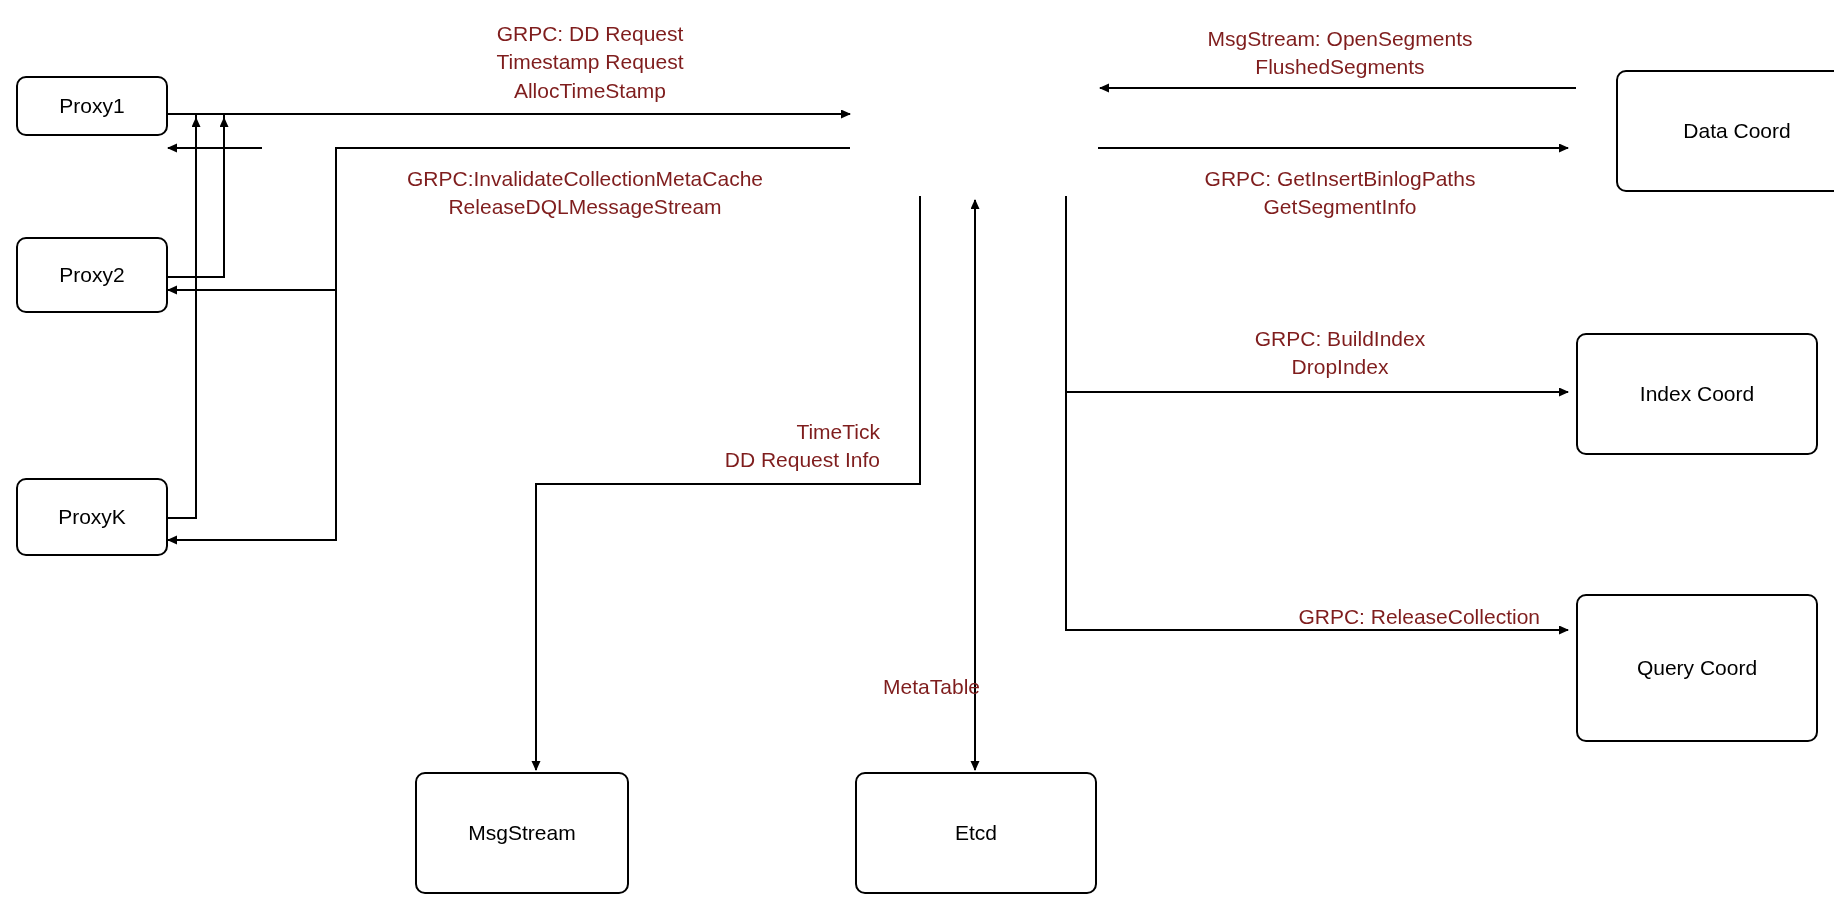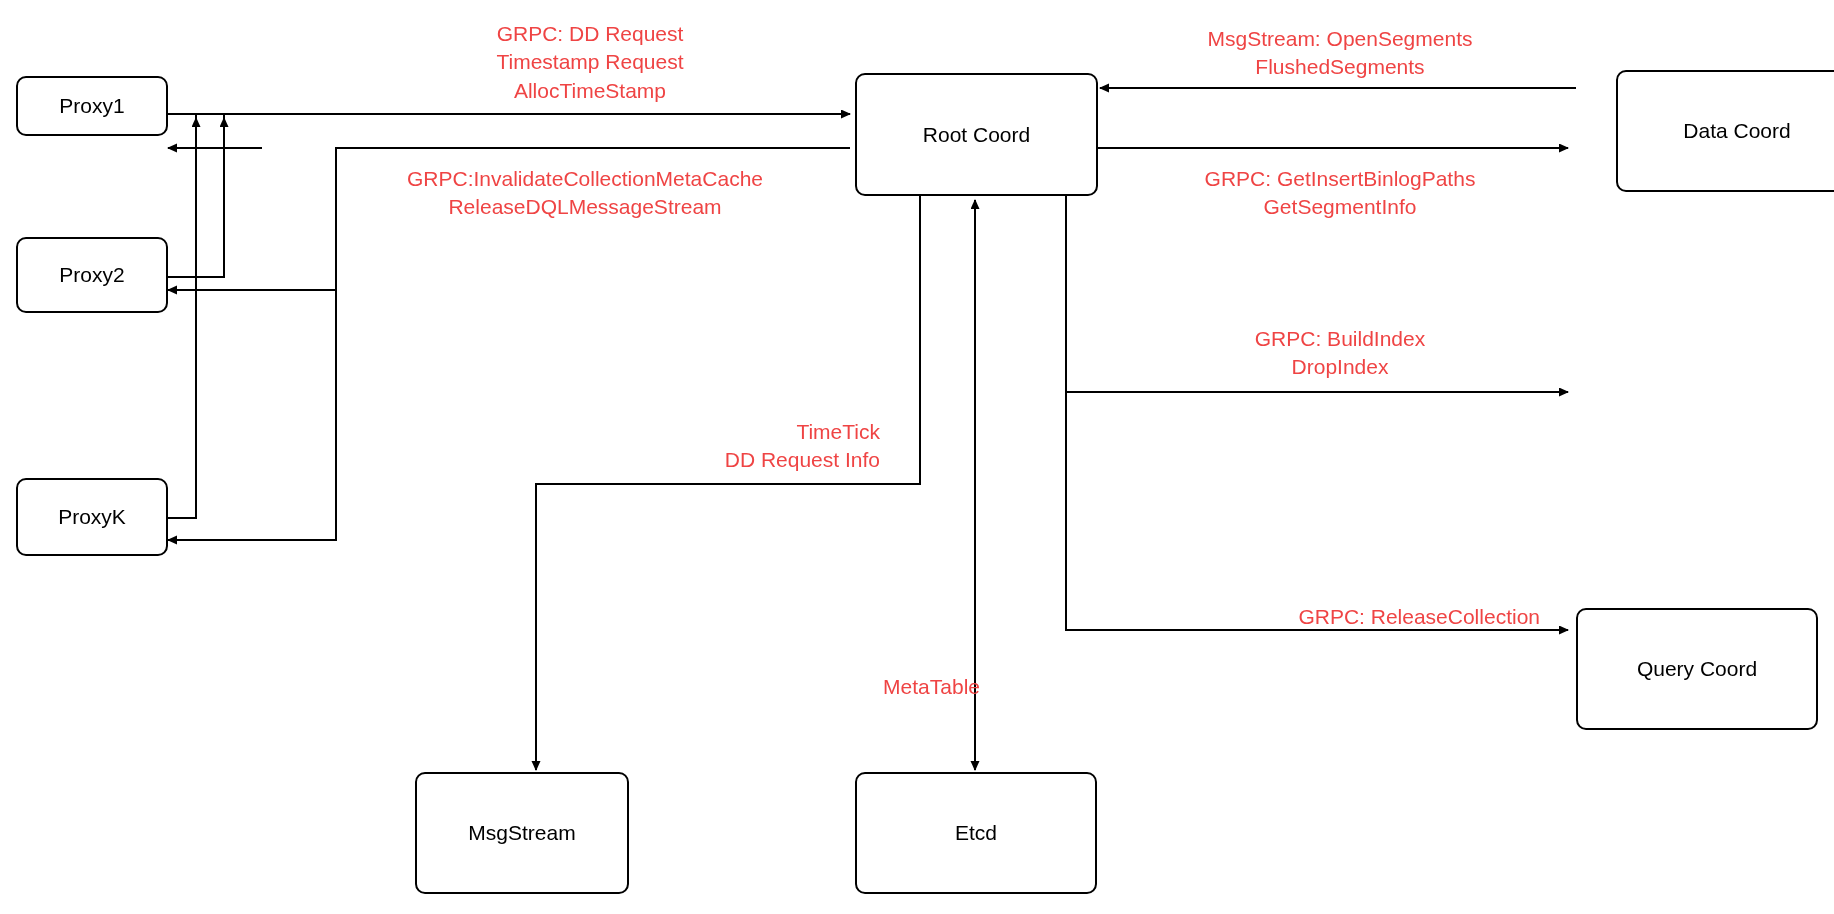--- a/index.html
+++ b/index.html
@@ -25,21 +25,21 @@
     align-items: center;
     justify-content: center;
     font-size: 21px;
     color: #000000;
     text-align: center;
     z-index: 3;
   }
   .edge-label {
     position: absolute;
     font-size: 21px;
-    color: #ef4444;
+    color: #7f1d1d;
     text-align: center;
     white-space: pre;
     line-height: 1.35;
     z-index: 4;
     background: transparent;
   }
   svg.wires {
     position: absolute;
     left: 0;
     top: 0;
@@ -116,30 +116,30 @@
   </div>
 
   <div class="node" style="left:16px; top:237px; width:152px; height:76px;">
     <span>Proxy2</span>
   </div>
 
   <div class="node" style="left:16px; top:478px; width:152px; height:78px;">
     <span>ProxyK</span>
   </div>
 
-  <div class="node" style="left:855px; top:73px; width:243px; height:123px;">
-    <span>Root Coord</span>
-  </div>
 
   <div class="node" style="left:1576px; top:70px; width:242px; height:122px;margin-left:40px;">
     <span>Data Coord</span>
   </div>
 
+  <div class="node" style="left:1576px; top:333px; width:242px; height:122px;">
+    <span>Index Coord</span>
+  </div>
 
-  <div class="node" style="left:1576px; top:608px; width:242px; height:122px;">
+  <div class="node" style="left:1576px; top:594px; width:242px; height:148px;">
     <span>Query Coord</span>
   </div>
 
   <div class="node" style="left:415px; top:772px; width:214px; height:122px;">
     <span>MsgStream</span>
   </div>
 
   <div class="node" style="left:855px; top:772px; width:242px; height:122px;">
     <span>Etcd</span>
   </div>

